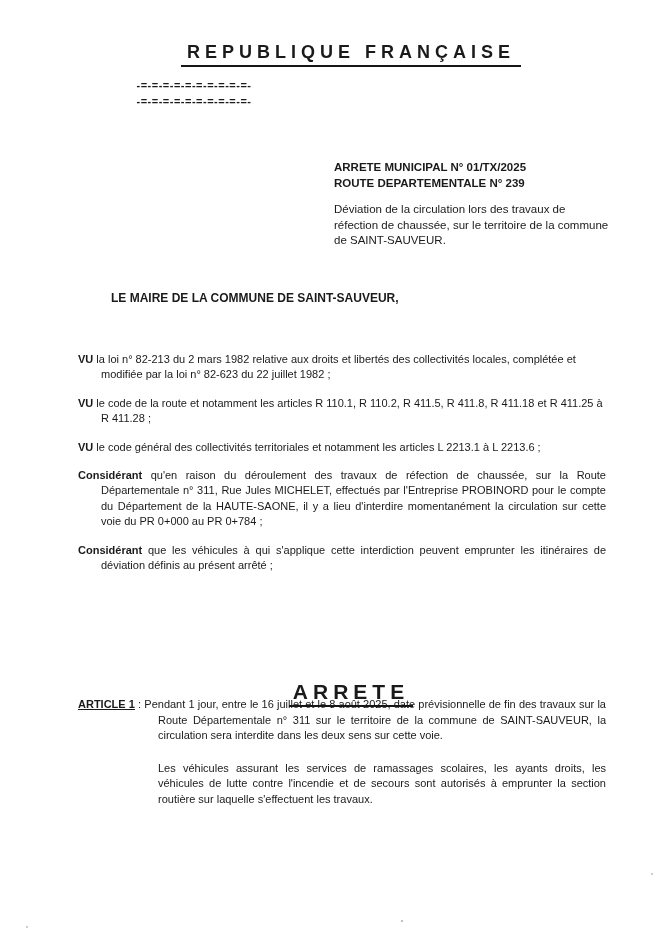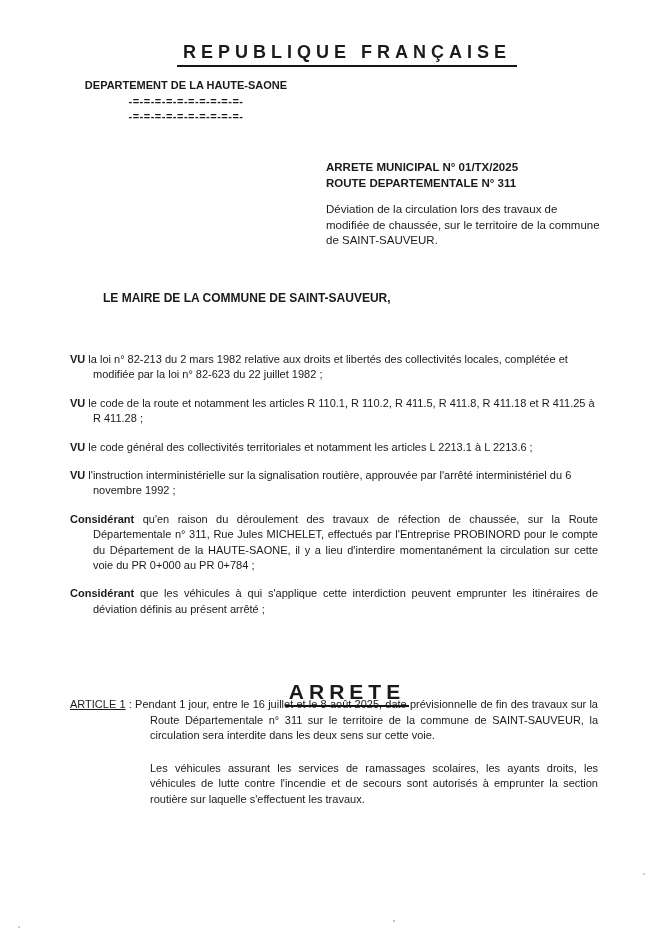--- a/index.html
+++ b/index.html
@@ -4,21 +4,21 @@
 <style>
   html, body { margin:0; padding:0; }
   body {
     width:658px; height:943px;
     background:#ffffff;
     font-family:"Liberation Sans", sans-serif;
     color:#1a1a1a;
     position:relative;
     overflow:hidden;
   }
-  .page { position:absolute; inset:0; }
+  .page { position:absolute; inset:0;margin-left:8px; }
 
   
   .doc-title { position:absolute; top:42px; left:36px; right:0; text-align:center; }
   .title-text {
     display:inline-block;
     font-size:18px; font-weight:bold; letter-spacing:5px;
     padding:0 6px 2px 6px;
     border-bottom:2.5px solid #161616;
     white-space:nowrap;
   }
@@ -62,57 +62,55 @@
     border-bottom:2.5px solid #161616;
     white-space:nowrap;
   }
 
   
   .articles {
     position:absolute; top:697px; left:70px; width:528px;
     font-size:11px; line-height:15.6px;
   }
   .article-lead { margin:0; padding-left:80px; text-indent:-80px; text-align:justify; }
-  .article-label { font-weight:normal; text-decoration:underline; }
+  .article-label { font-weight:bold; text-decoration:underline; }
   .article-para { margin:17px 0 0 80px; text-align:justify; }
 
   
   .speck { position:absolute; width:2px; height:2px; border-radius:50%; background:#bdbdbd; }
   .speck-1 { left:643px; top:873px; }
   .speck-2 { left:393px; top:920px; background:#adadad; }
   .speck-3 { left:18px;  top:926px; }
 </style>
 </head>
 <body>
 
 <div class="page">
 
   <div class="doc-title">
     <span class="title-text">REPUBLIQUE FRANÇAISE</span>
   </div>
 
   <div class="dept-block">
-    <div>DEPARTEMENT DE LA HAUTE-SAONE</div>
     <div class="sep">-=-=-=-=-=-=-=-=-=-=-</div>
     <div class="sep">-=-=-=-=-=-=-=-=-=-=-</div>
   </div>
 
   <div class="decree-header">
     <div class="bold">ARRETE MUNICIPAL N° 01/TX/2025</div>
-    <div class="bold">ROUTE DEPARTEMENTALE N° 311</div>
-    <div class="decree-subject">Déviation de la circulation lors des travaux de modifiée de chaussée, sur le territoire de la commune de SAINT-SAUVEUR.</div>
+    <div class="bold">ROUTE DEPARTEMENTALE N° 239</div>
+    <div class="decree-subject">Déviation de la circulation lors des travaux de réfection de chaussée, sur le territoire de la commune de SAINT-SAUVEUR.</div>
   </div>
 
   <div class="salutation">LE MAIRE DE LA COMMUNE DE SAINT-SAUVEUR,</div>
 
   <div class="recitals">
     <p class="recital"><span class="label">VU</span> <span>la loi n° 82-213 du 2 mars 1982 relative aux droits et libertés des collectivités locales, complétée et modifiée par la loi n° 82-623 du 22 juillet 1982 ;</span></p>
     <p class="recital"><span class="label">VU</span> <span>le code de la route et notamment les articles R 110.1, R 110.2, R 411.5, R 411.8, R 411.18 et R 411.25 à R 411.28 ;</span></p>
     <p class="recital"><span class="label">VU</span> <span>le code général des collectivités territoriales et notamment les articles L 2213.1 à L 2213.6 ;</span></p>
-    <p class="recital"><span class="label">VU</span> <span>l'instruction interministérielle sur la signalisation routière, approuvée par l'arrêté interministériel du 6 novembre 1992 ;</span></p>
     <p class="recital justify"><span class="label">Considérant</span> <span>qu'en raison du déroulement des travaux de réfection de chaussée, sur la Route Départementale n° 311, Rue Jules MICHELET, effectués par l'Entreprise PROBINORD pour le compte du Département de la HAUTE-SAONE, il y a lieu d'interdire momentanément la circulation sur cette voie du PR 0+000 au PR 0+784 ;</span></p>
     <p class="recital justify"><span class="label">Considérant</span> <span>que les véhicules à qui s'applique cette interdiction peuvent emprunter les itinéraires de déviation définis au présent arrêté ;</span></p>
   </div>
 
   <div class="decision-heading">
     <span class="decision-text">ARRETE</span>
   </div>
 
   <div class="articles">
     <div class="article">

